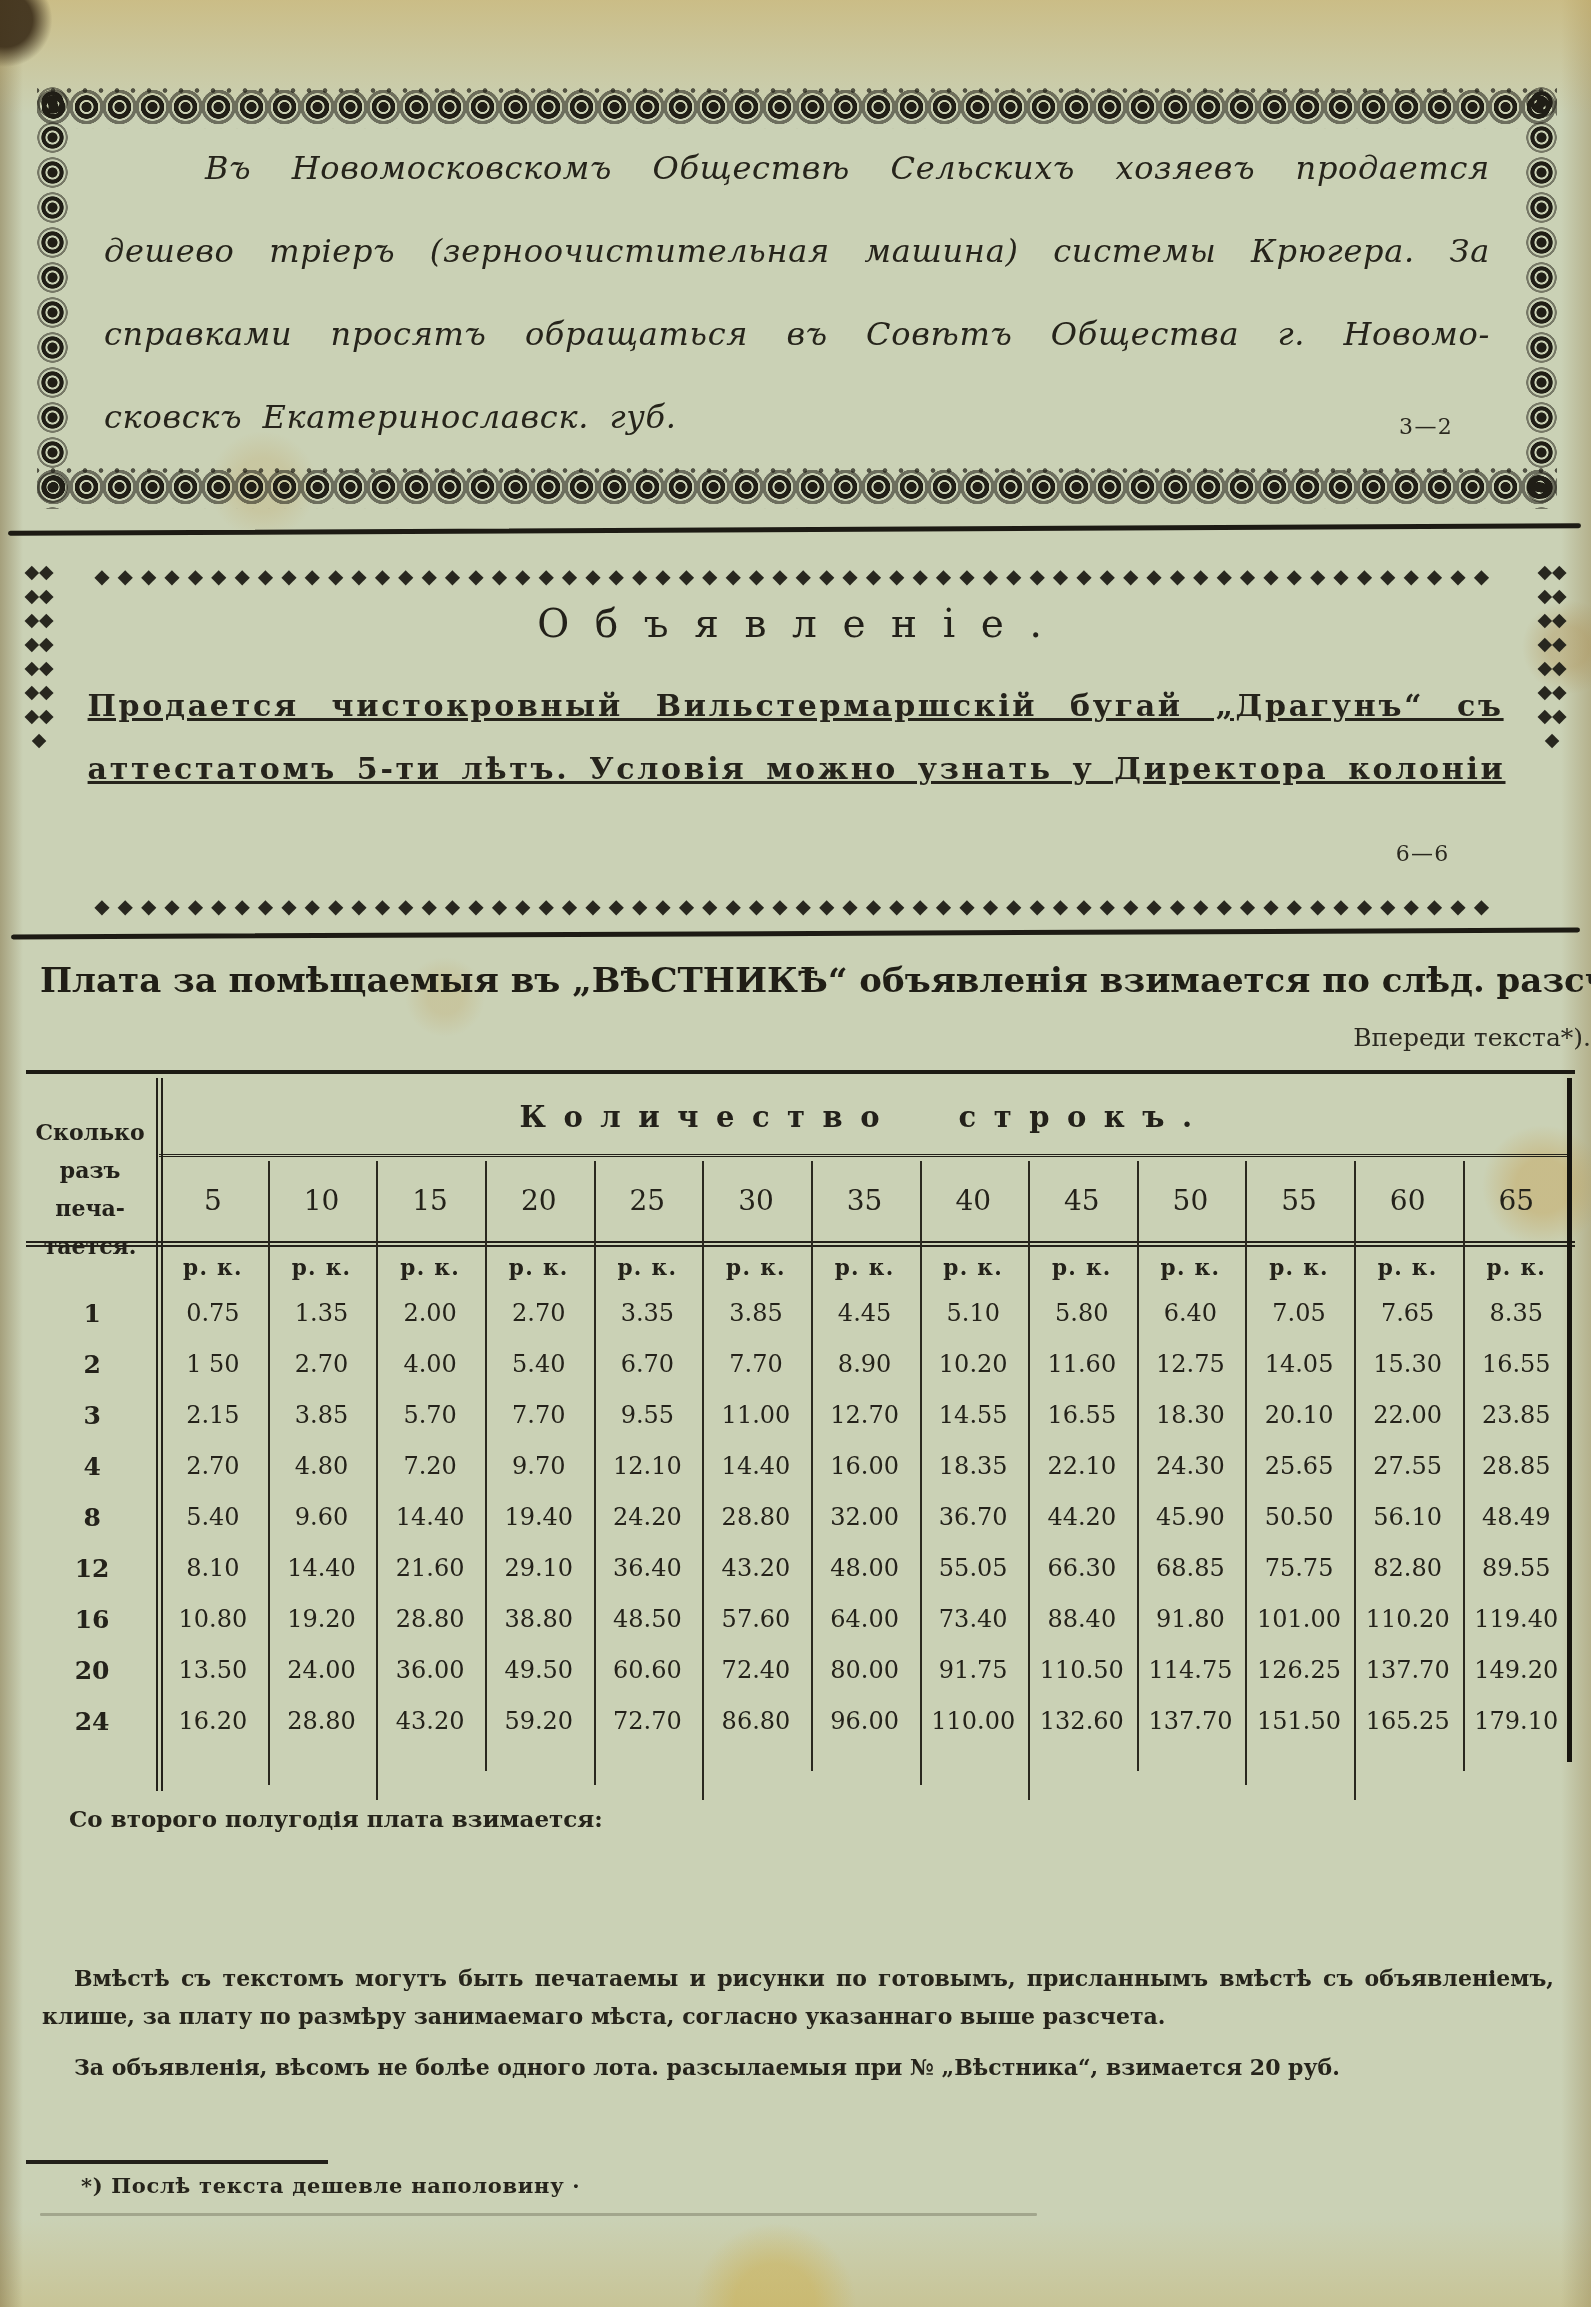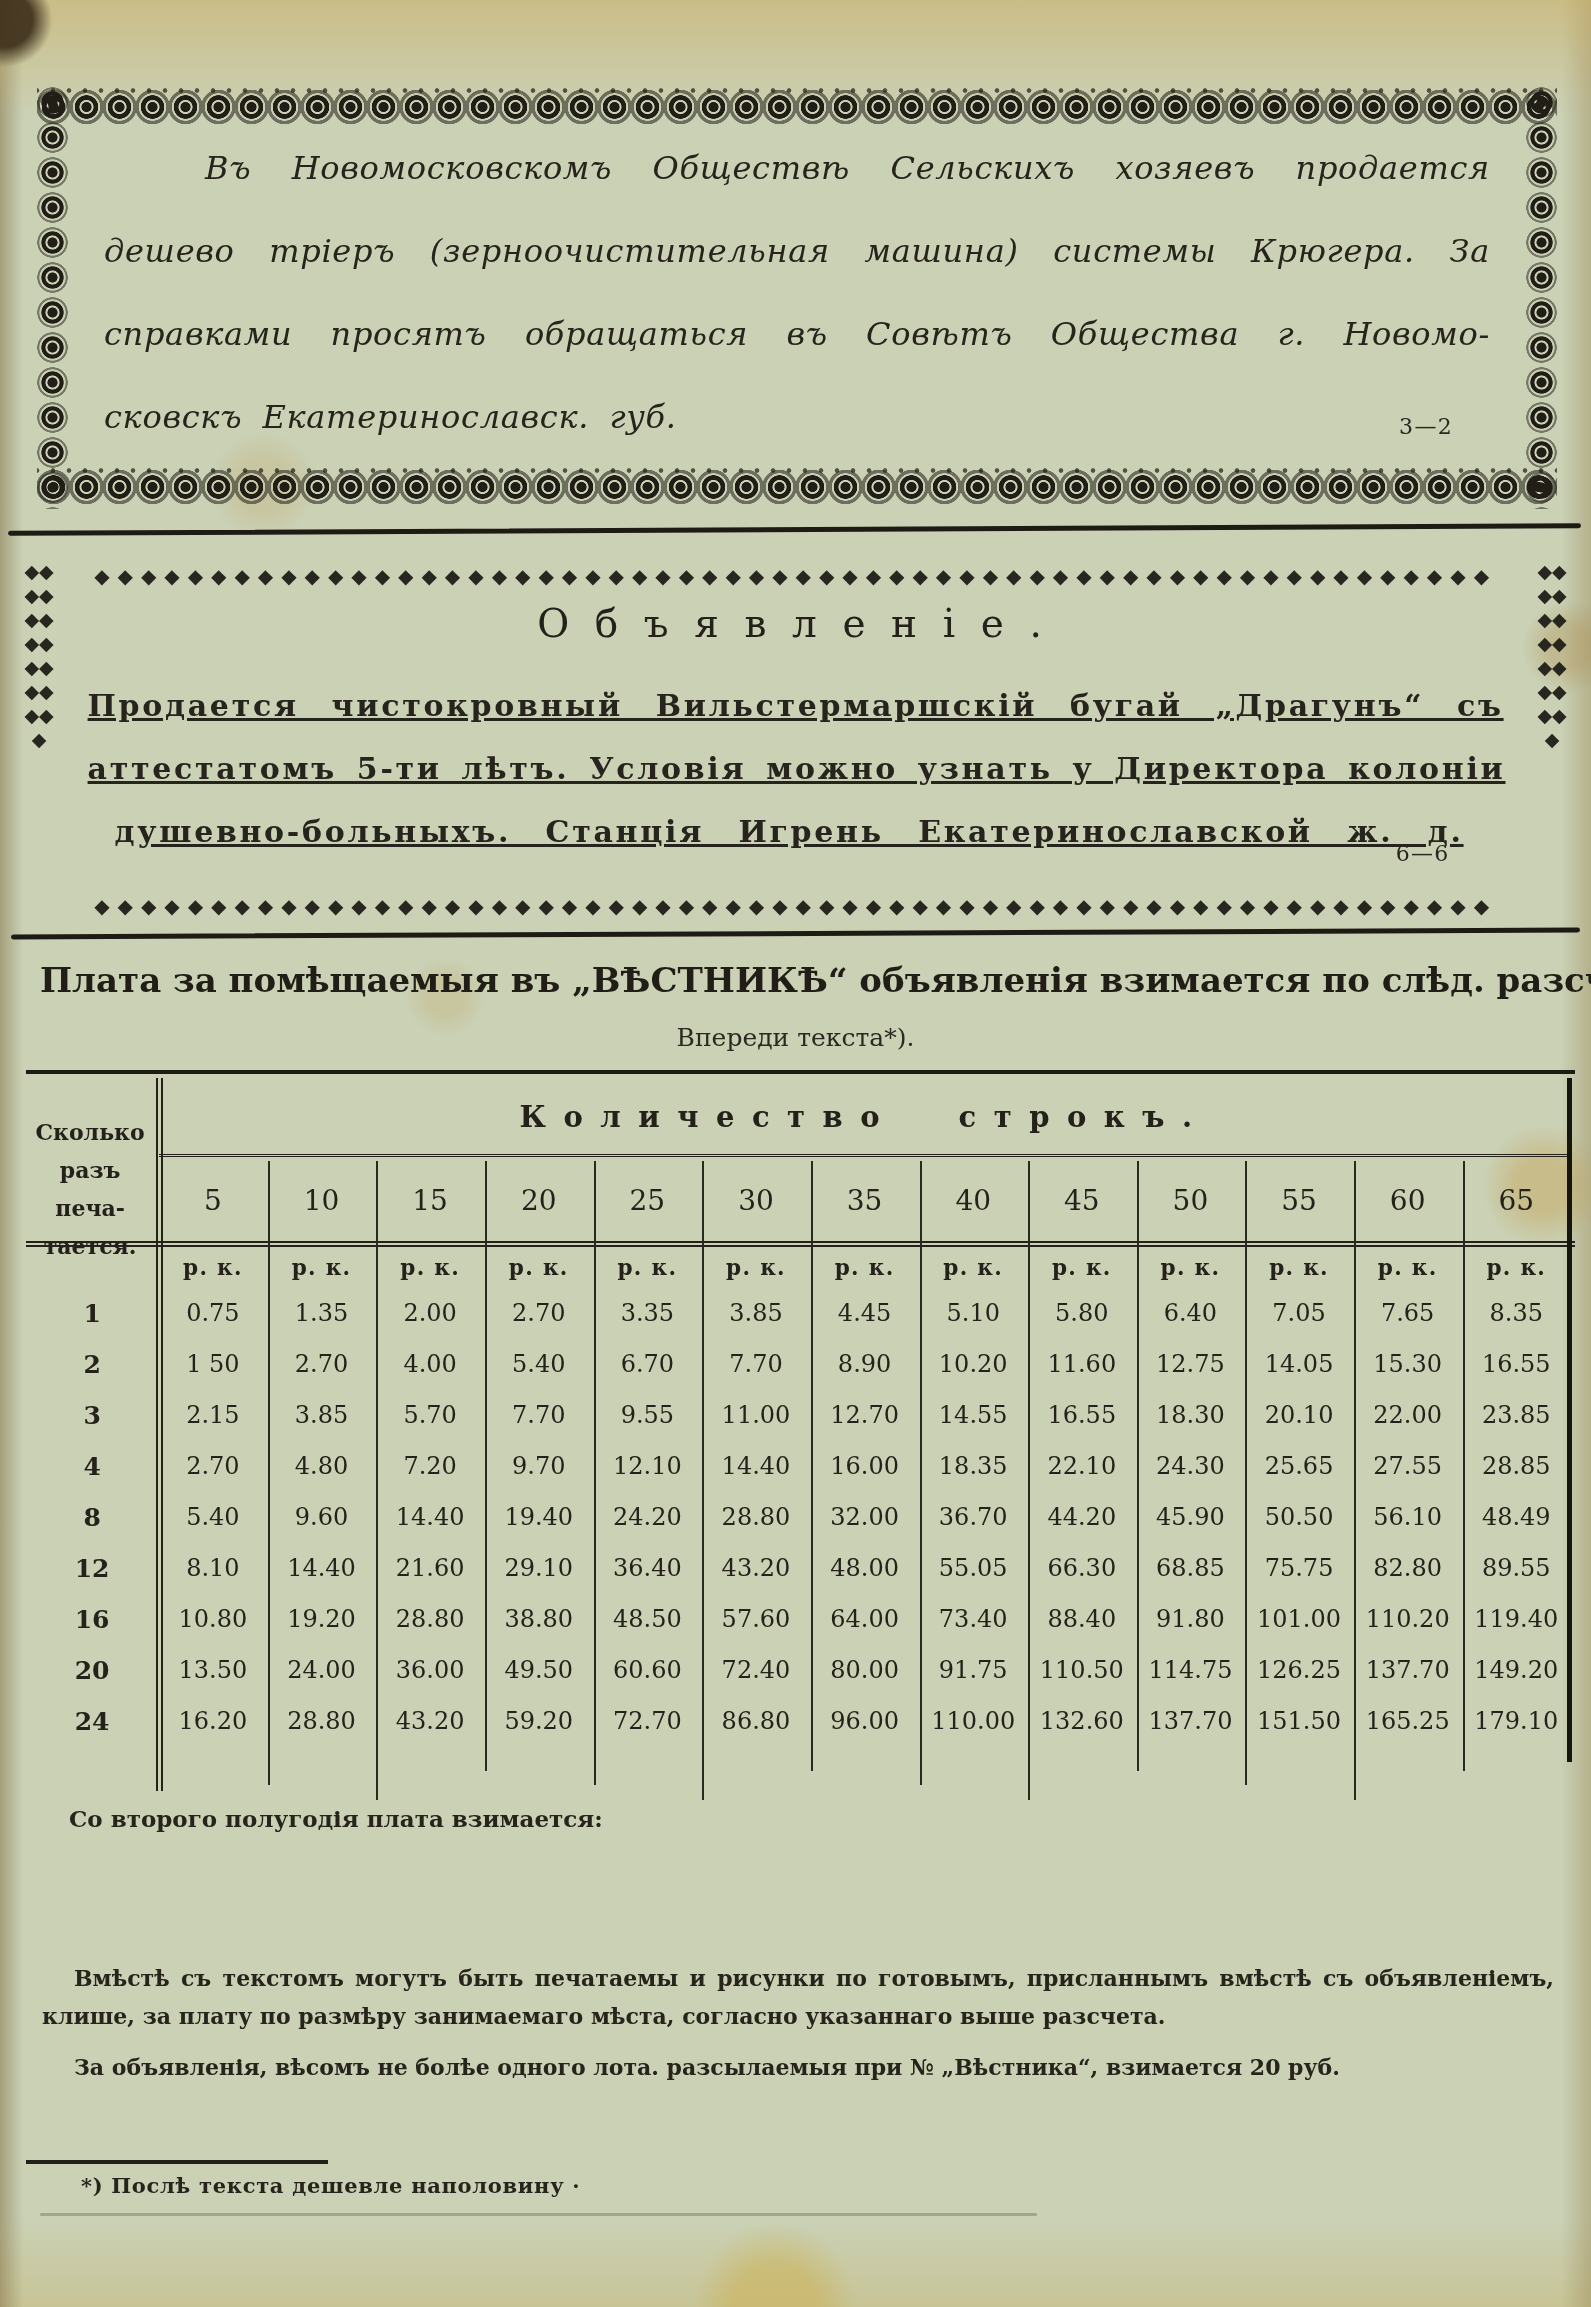--- a/index.html
+++ b/index.html
@@ -75,21 +75,21 @@
     font-size:39px;letter-spacing:25.6px;padding-left:13.5px;color:#23211a;}
   #ad2-text{position:absolute;left:64px;right:64px;top:115px;
     font-size:30px;font-weight:bold;letter-spacing:2.7px;word-spacing:6.7px;color:#26241c;text-decoration:underline;}
   .ad2-line{height:63px;line-height:63px;white-space:nowrap;text-align:justify;text-align-last:justify;}
   .ad2-line.last{padding:0 40px 0 27px;}
   #ad2-mark{right:118px;top:282px;}
 
   
   #heading{left:40px;top:960px;width:1512px;font-size:34px;font-weight:bold;
     white-space:nowrap;text-align:justify;text-align-last:justify;color:#201e16;}
-  #subheading{left:0;top:1023px;width:100%;text-align:center;font-size:25px;color:#2b2920;}
+  #subheading{left:0;top:1023px;width:100%;text-align:right;font-size:25px;color:#2b2920;}
 
   
   #tariff{left:25.6px;top:1070px;width:1549px;height:724px;border-top:4px solid #1d1b14;}
   #t-group{position:absolute;left:133px;top:4px;width:1412px;height:79px;line-height:79px;
     text-align:center;font-size:29px;font-weight:bold;letter-spacing:17.5px;word-spacing:34px;
     border-bottom:3.4px double #23211a;box-sizing:border-box;color:#23211a;}
   #t-lefthead{position:absolute;left:0;top:39px;width:129px;text-align:center;
     font-size:22px;font-weight:bold;line-height:38px;color:#23211a;}
   .rowgrid{position:absolute;left:0;display:grid;grid-template-columns:133px repeat(13,1fr);width:1545px;}
   #t-nums{top:87px;height:80px;}
@@ -145,21 +145,20 @@
 
   <div id="ad2" class="abs">
     <div class="dia-h" style="top:0;">◆◆◆◆◆◆◆◆◆◆◆◆◆◆◆◆◆◆◆◆◆◆◆◆◆◆◆◆◆◆◆◆◆◆◆◆◆◆◆◆◆◆◆◆◆◆◆◆◆◆◆◆◆◆◆◆◆◆◆◆</div>
     <div class="dia-h" style="bottom:0;">◆◆◆◆◆◆◆◆◆◆◆◆◆◆◆◆◆◆◆◆◆◆◆◆◆◆◆◆◆◆◆◆◆◆◆◆◆◆◆◆◆◆◆◆◆◆◆◆◆◆◆◆◆◆◆◆◆◆◆◆</div>
     <div class="dia-v" style="left:0;">◆◆◆◆◆◆◆◆◆◆◆◆◆◆◆</div>
     <div class="dia-v" style="right:0;">◆◆◆◆◆◆◆◆◆◆◆◆◆◆◆</div>
     <div id="ad2-title" class="abs">Объявленіе.</div>
     <div id="ad2-text">
         <div class="ad2-line">Продается чистокровный Вильстермаршскій бугай „Драгунъ“ съ</div>
         <div class="ad2-line">аттестатомъ 5-ти лѣтъ. Условія можно узнать у Директора колоніи</div>
-        <div class="ad2-line last">душевно-больныхъ. Станція Игрень Екатеринославской ж. д.</div>
       </div>
     <div id="ad2-mark" class="abs ins-mark">6—6</div>
   </div>
 
   <div id="rule2" class="hrule"></div>
 
   <div id="heading" class="abs">Плата за помѣщаемыя въ „ВѢСТНИКѢ“ объявленія взимается по слѣд. разсчету:</div>
   <div id="subheading" class="abs">Впереди текста*).</div>
 
   <div id="tariff" class="abs">

